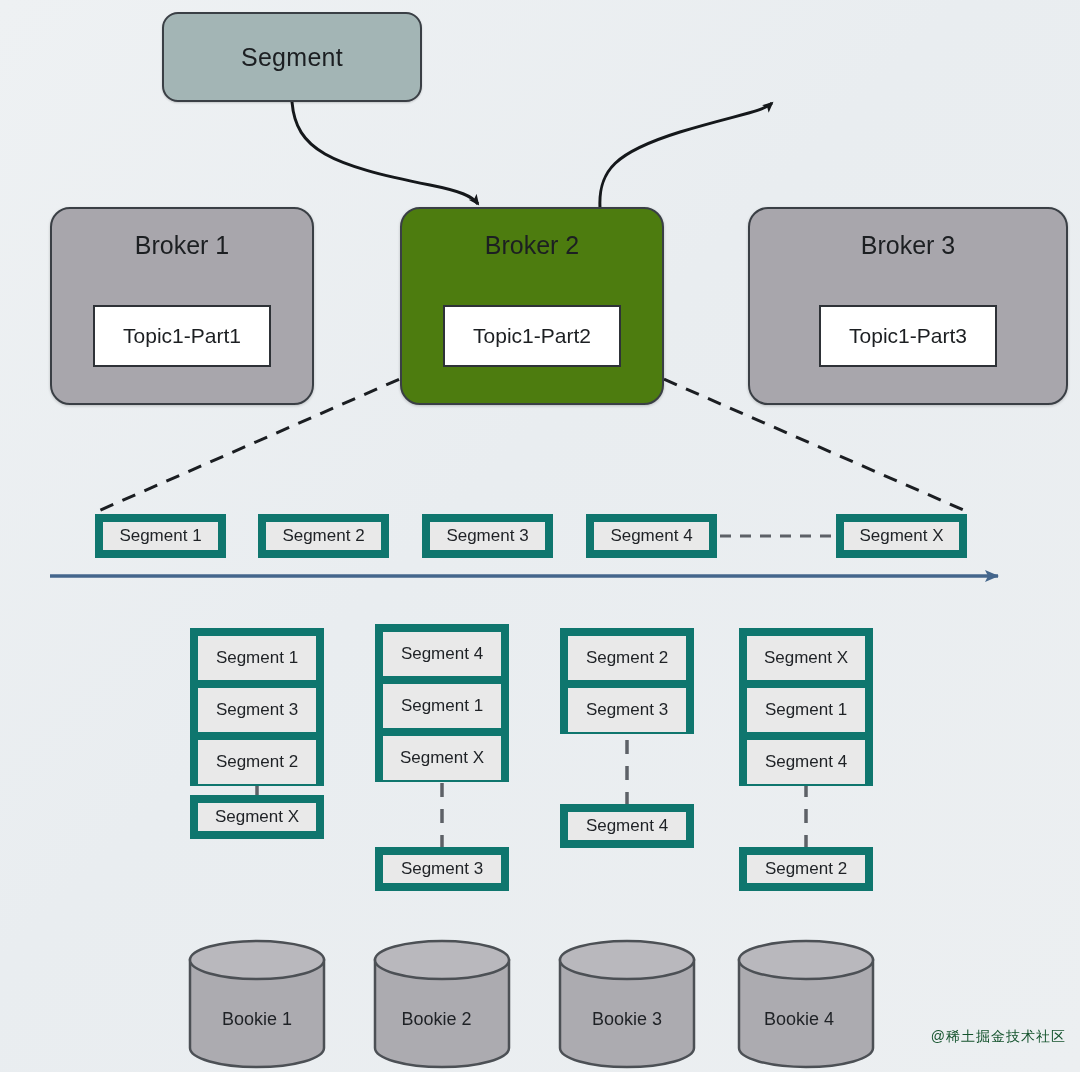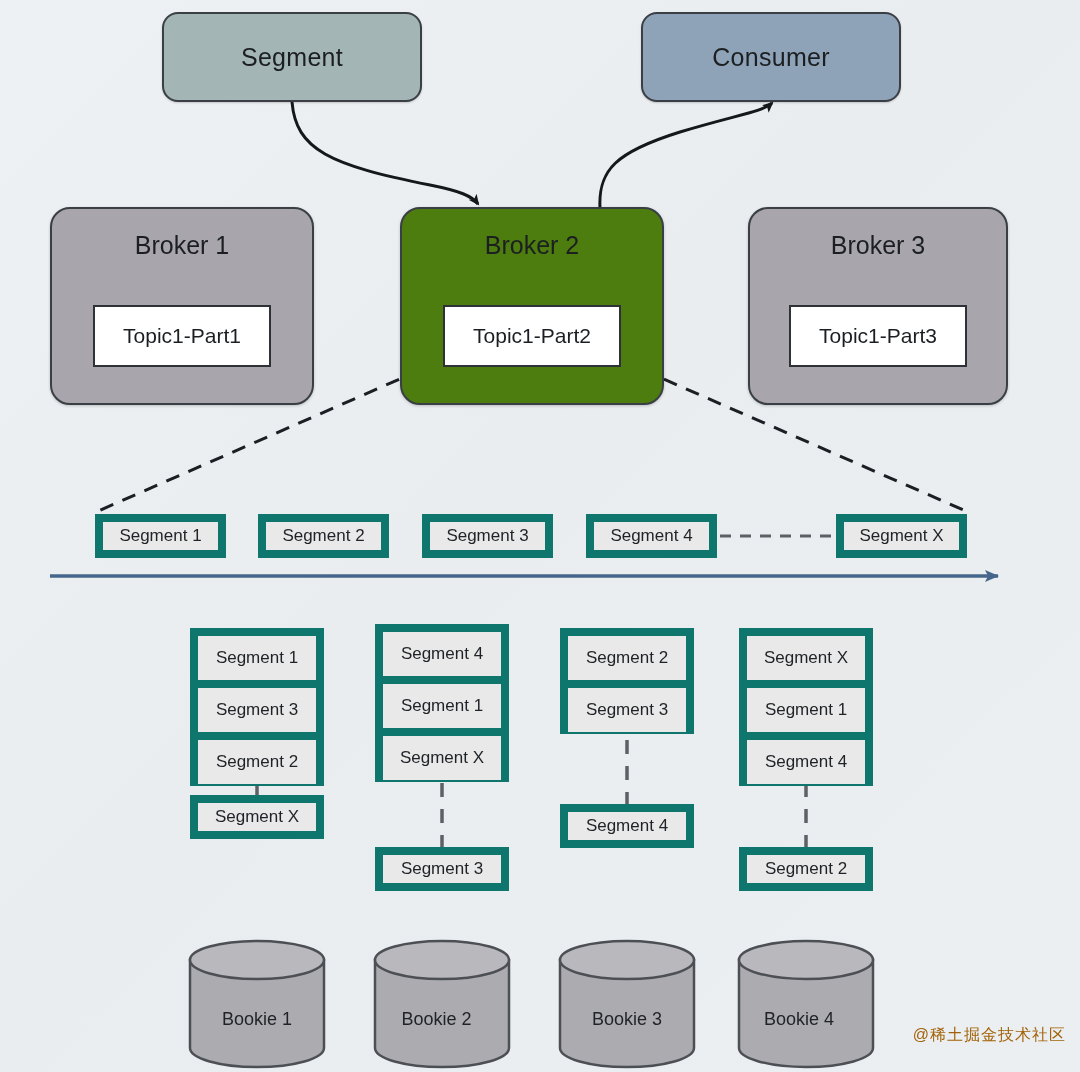--- a/index.html
+++ b/index.html
@@ -113,22 +113,22 @@
     text-align: center;
     font-size: 18px;
     color: #1f2226;
   }
 
   
   .watermark {
     position: absolute;
     right: 14px;
     bottom: 26px;
-    font-size: 16px;
-    color: #a16207;
+    font-size: 14px;
+    color: #14532d;
     letter-spacing: 1px;
     white-space: nowrap;
   }
 </style>
 </head>
 <body>
 
 <div id="stage">
 
   <svg id="edge-svg" viewBox="0 0 1080 1072">
@@ -172,39 +172,36 @@
     <g>
       <path d="M 739,960 L 739,1048 A 67,19 0 0 0 873,1048 L 873,960 Z" fill="#acabb0" stroke="#4c5055" stroke-width="2.5"></path>
       <ellipse cx="806" cy="960" rx="67" ry="19" fill="#b9b8bd" stroke="#4c5055" stroke-width="2.5"></ellipse>
     </g>
   </svg>
 
   <div class="node endpoint" style="left:162px; top:12px; width:260px; height:90px; background:#a3b5b5;">
     <span>Segment</span>
   </div>
 
-  <div class="node endpoint" style="left:641px; top:12px; width:260px; height:90px; background:#8fa3b8;">
-    <span>Consumer</span>
-  </div>
 
   <div class="node broker" style="left:50px; top:207px; width:264px; height:198px; background:#a8a6ac;padding-left:48px;">
     <div class="broker-title">Broker 1</div>
     <div class="topic-box">
       <span>Topic1-Part1</span>
     </div>
   </div>
 
   <div class="node broker" style="left:400px; top:207px; width:264px; height:198px; background:#4d7c0f;">
     <div class="broker-title">Broker 2</div>
     <div class="topic-box">
       <span>Topic1-Part2</span>
     </div>
   </div>
 
-  <div class="node broker" style="left:748px; top:207px; width:260px; height:198px; background:#a8a6ac;">
+  <div class="node broker" style="left:748px; top:207px; width:320px; height:198px; background:#a8a6ac;">
     <div class="broker-title">Broker 3</div>
     <div class="topic-box">
       <span>Topic1-Part3</span>
     </div>
   </div>
 
   <div class="node seg seg-row-item" style="left:95px; top:514px; width:131px;">
     <span>Segment 1</span>
   </div>
   <div class="node seg seg-row-item" style="left:258px; top:514px; width:131px;">

